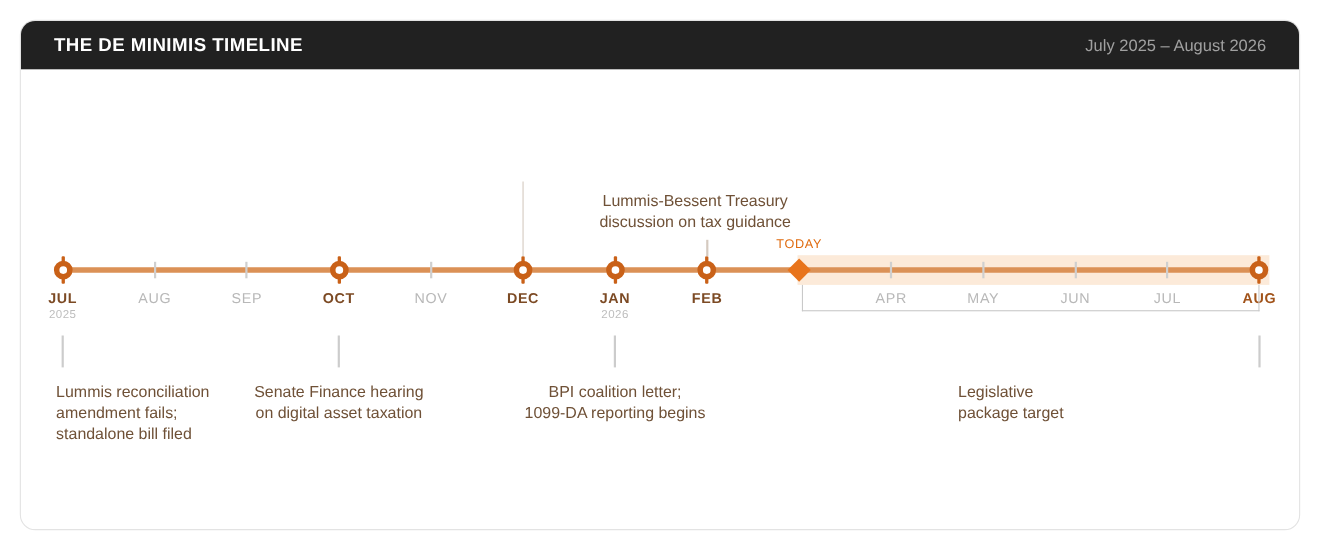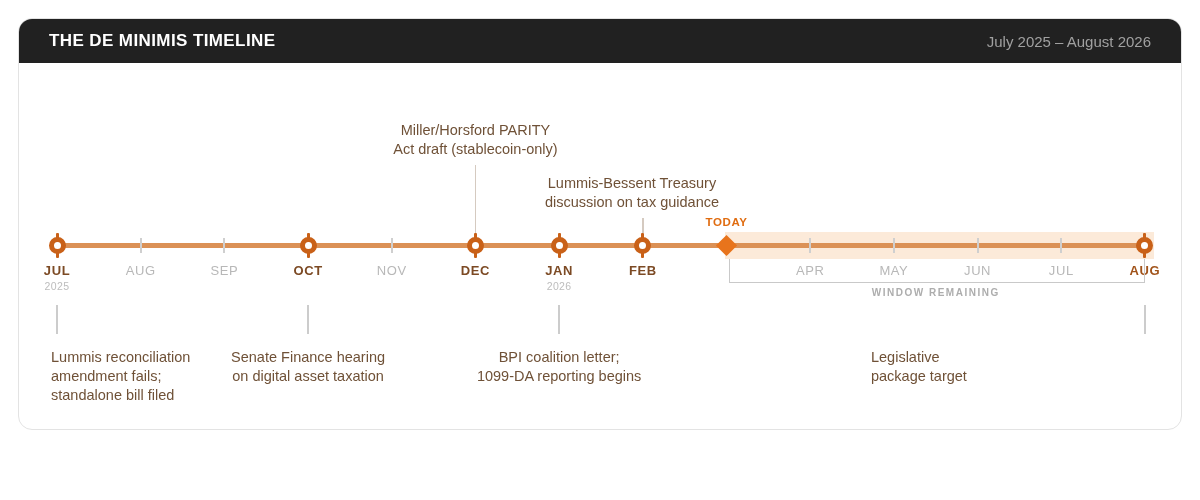--- a/index.html
+++ b/index.html
@@ -1,29 +1,29 @@
 <!DOCTYPE html>
 <html><head>
 <meta charset="utf-8">
 <style>
   html,body{margin:0;padding:0;background:#ffffff;}
   body{width:1200px;height:500px;position:relative;font-family:"Liberation Sans","DejaVu Sans",sans-serif;}
-  .card{position:absolute;left:18px;top:18px;width:1164px;height:412px;border:1px solid #e3e3e3;border-radius:14px;background:#fff;overflow:hidden;box-sizing:border-box;}
+  .card{position:absolute;left:18px;top:18px;width:1164px;height:464px;border:1px solid #e3e3e3;border-radius:14px;background:#fff;overflow:hidden;box-sizing:border-box;}
   .header{position:absolute;left:0;top:0;width:100%;height:44px;background:#212121;display:flex;align-items:center;justify-content:space-between;padding:0 30px;box-sizing:border-box;}
   .header .title{color:#ffffff;font-weight:bold;font-size:17px;letter-spacing:0.4px;}
   .header .range{color:#a0a0a0;font-size:15px;}
   .canvas{position:absolute;left:0;top:44px;width:1164px;height:418px;}
   .canvas div{position:absolute;box-sizing:border-box;}
   .band{top:169px;height:27px;background:#fcead9;}
   .mainline{top:179.5px;height:5px;background:#db9156;border-radius:3px;}
   .tick{top:174.5px;width:2px;height:15px;background:#cfcfcf;}
   .stem{top:169.5px;width:3px;height:25px;background:#c96118;border-radius:1px;}
   .donut{top:173.5px;width:17px;height:17px;border:5px solid #c96118;background:#fff;border-radius:50%;}
   .diamond{top:174.5px;width:15px;height:15px;background:#e8741c;transform:rotate(45deg);}
-  .today-label{top:153px;font-size:11.5px;font-weight:bold;letter-spacing:0.6px;color:#e06c10;text-align:center;width:80px;}
+  .today-label{top:153px;font-size:11.5px;font-weight:normal;letter-spacing:0.6px;color:#e06c10;text-align:center;width:80px;}
   .mlabel{top:200px;width:70px;text-align:center;font-size:13px;letter-spacing:0.6px;}
   .mlabel.minor{color:#b8b8b8;}
   .mlabel.event{color:#7c4a24;font-weight:bold;}
   .mlabel.end{color:#a1531a;font-weight:bold;}
   .ylabel{top:217px;width:70px;text-align:center;font-size:10.5px;color:#bdbdbd;letter-spacing:0.4px;}
   .bracket{top:196px;height:24px;border-left:1px solid #c9c9c9;border-right:1px solid #c9c9c9;border-bottom:1px solid #c9c9c9;}
   .window-label{top:224px;text-align:center;font-size:10px;letter-spacing:1.5px;color:#adadad;font-weight:bold;}
   .conn-above{width:1.5px;background:#d5cac0;}
   .conn-below{top:242px;height:29px;width:1.5px;background:#cccccc;}
   .note{font-size:14.5px;line-height:19px;color:#6f5137;white-space:pre-line;width:280px;}
@@ -70,23 +70,20 @@
       <div class="tick" style="left: 873.9px;"></div>
       <div class="mlabel minor" style="left: 839.9px;">MAY</div>
       <div class="tick" style="left: 957.59px;"></div>
       <div class="mlabel minor" style="left: 923.59px;">JUN</div>
       <div class="tick" style="left: 1041.28px;"></div>
       <div class="mlabel minor" style="left: 1007.28px;">JUL</div>
       <div class="stem" style="left: 1124.47px;"></div>
       <div class="donut" style="left: 1117.47px;"></div>
       <div class="mlabel end" style="left: 1090.97px;">AUG</div>
       <div class="bracket" style="left: 709.52px; width: 416.45px;"></div>
-      <div class="window-label" style="left: 707.52px; width: 418.45px;">WINDOW REMAINING</div>
-      <div class="note" style="left: 316.45px; top: 58px; text-align: center;">Miller/Horsford PARITY
-Act draft (stablecoin-only)</div>
       <div class="conn-above" style="left: 455.7px; top: 102px; height: 68px;"></div>
       <div class="note" style="left: 473px; top: 111px; text-align: center;">Lummis-Bessent Treasury
 discussion on tax guidance</div>
       <div class="conn-above" style="left: 623.08px; top: 155px; height: 15px;"></div>
       <div class="conn-below" style="left: 37.25px;"></div>
       <div class="note below" style="text-align: left; left: 32px;">Lummis reconciliation
 amendment fails;
 standalone bill filed</div>
       <div class="conn-below" style="left: 288.32px;"></div>
       <div class="note below" style="text-align: center; left: 149.07px;">Senate Finance hearing

